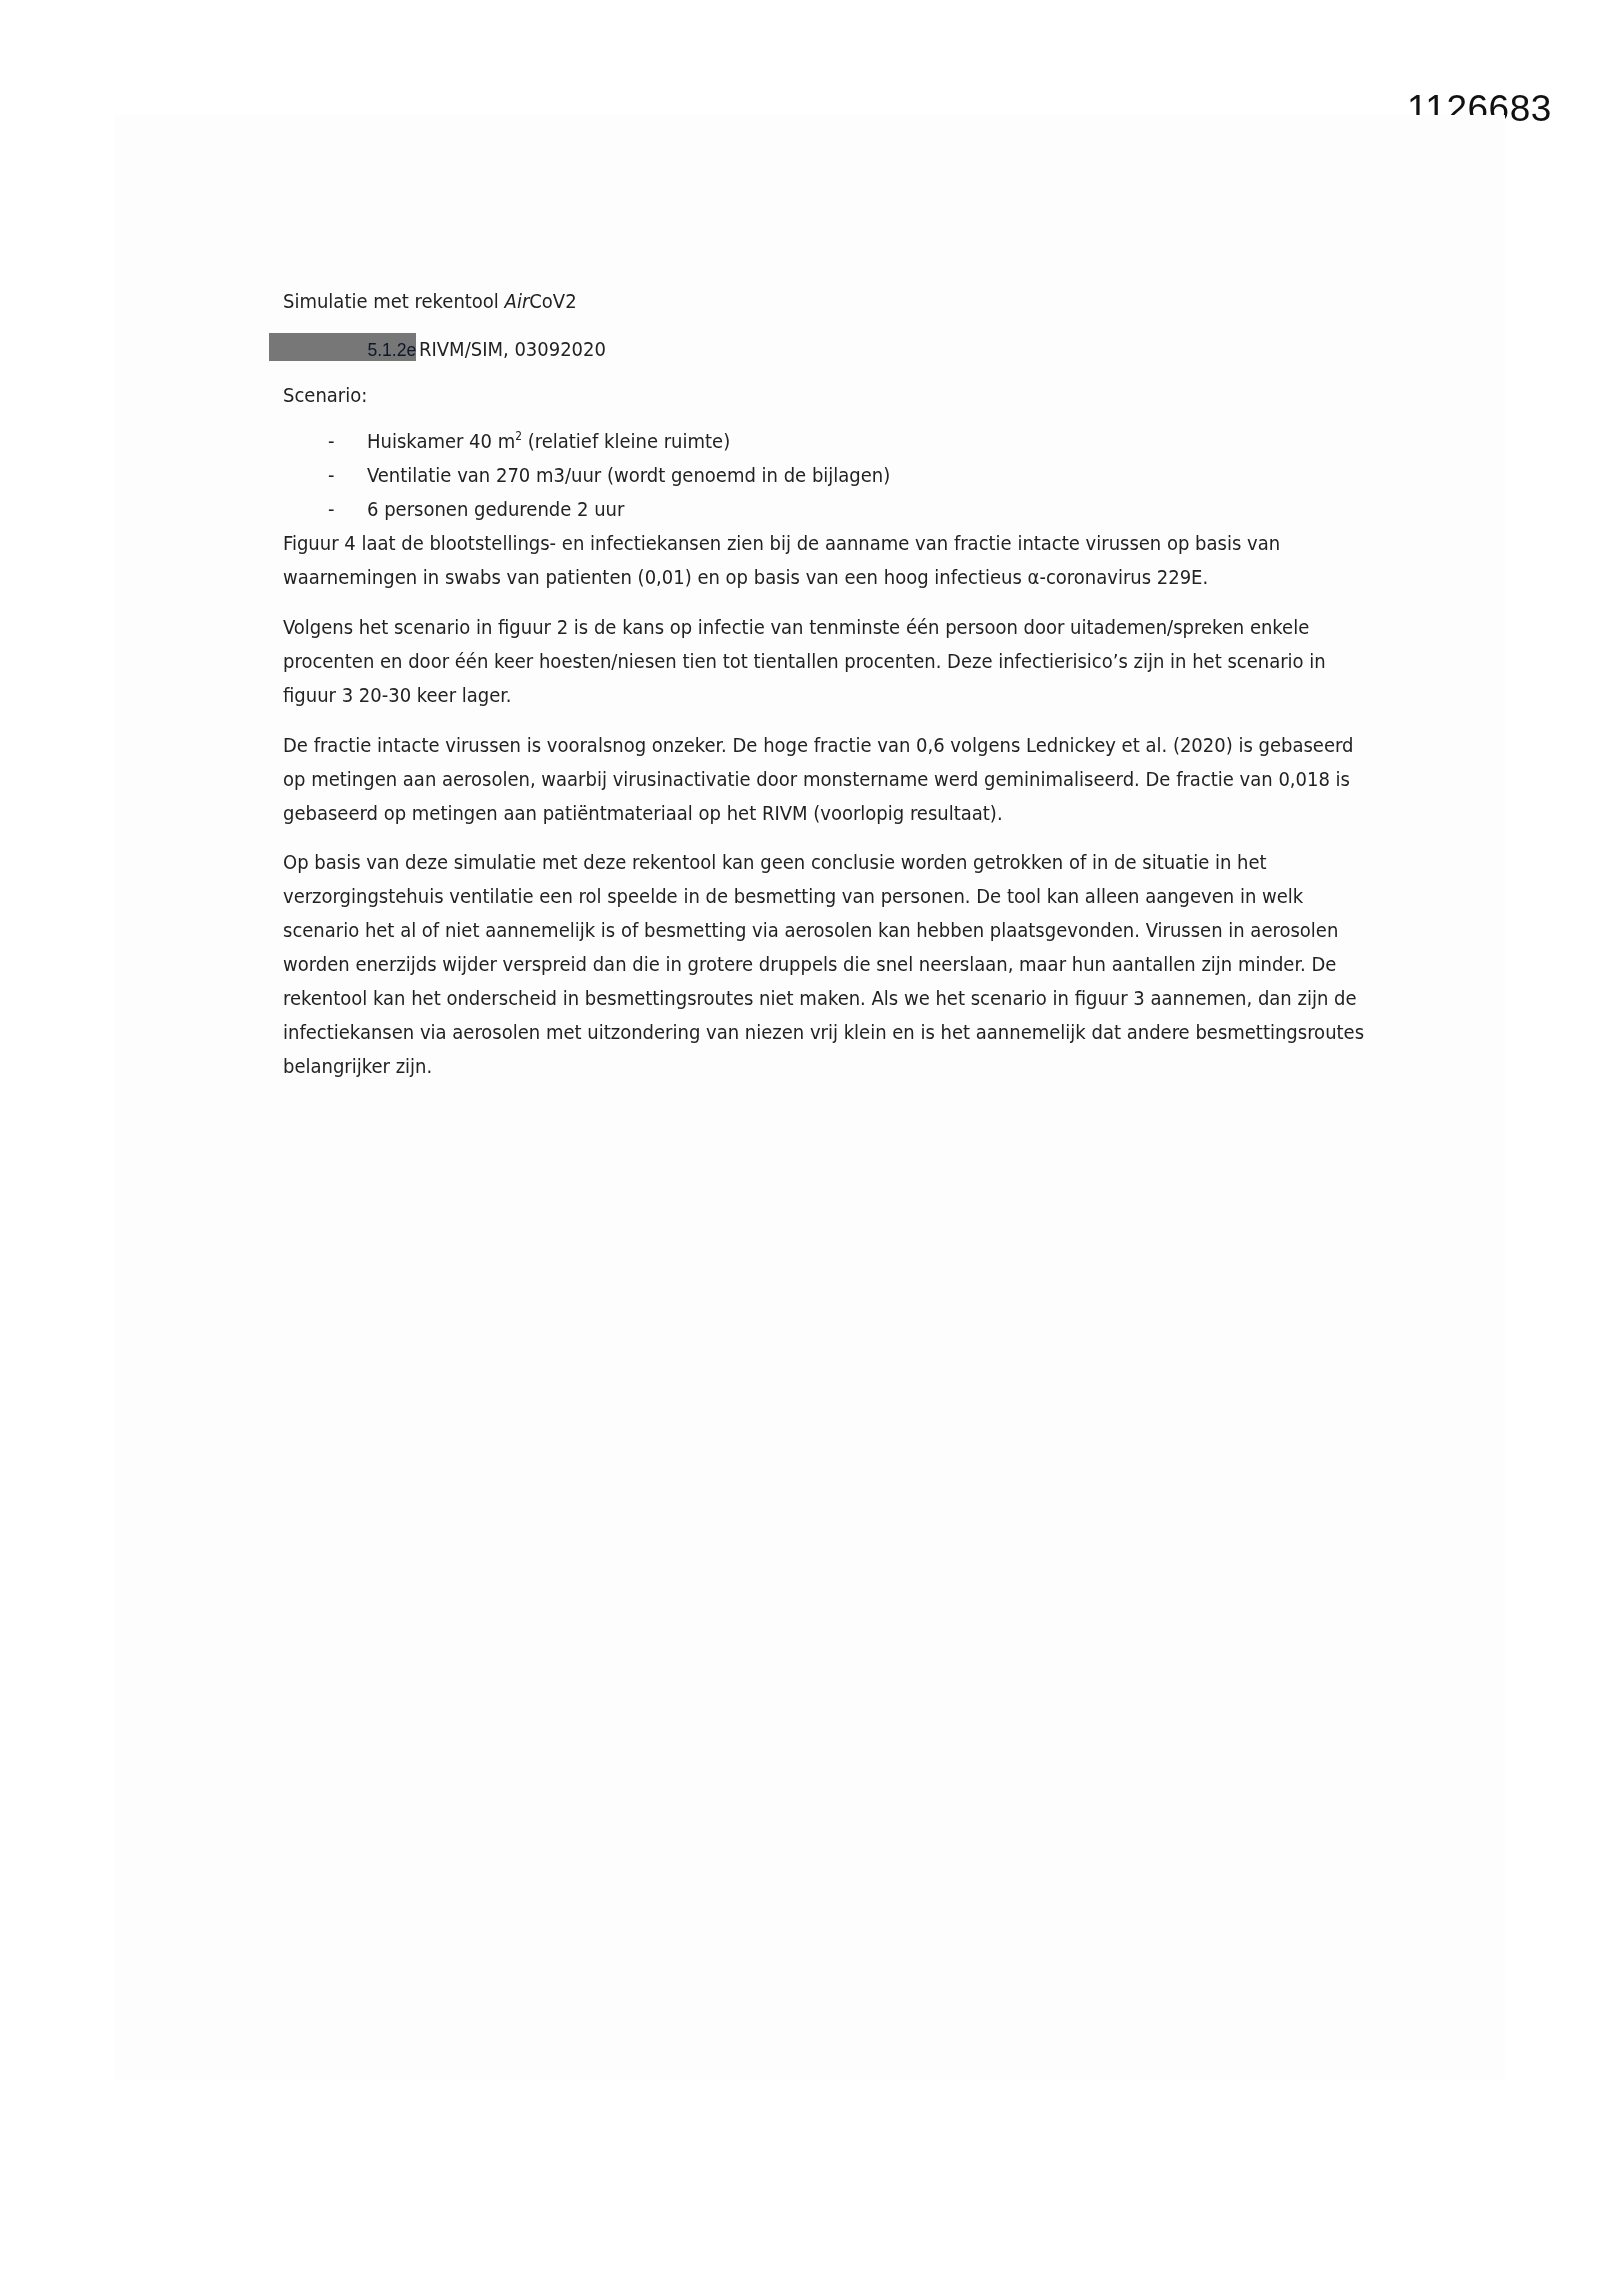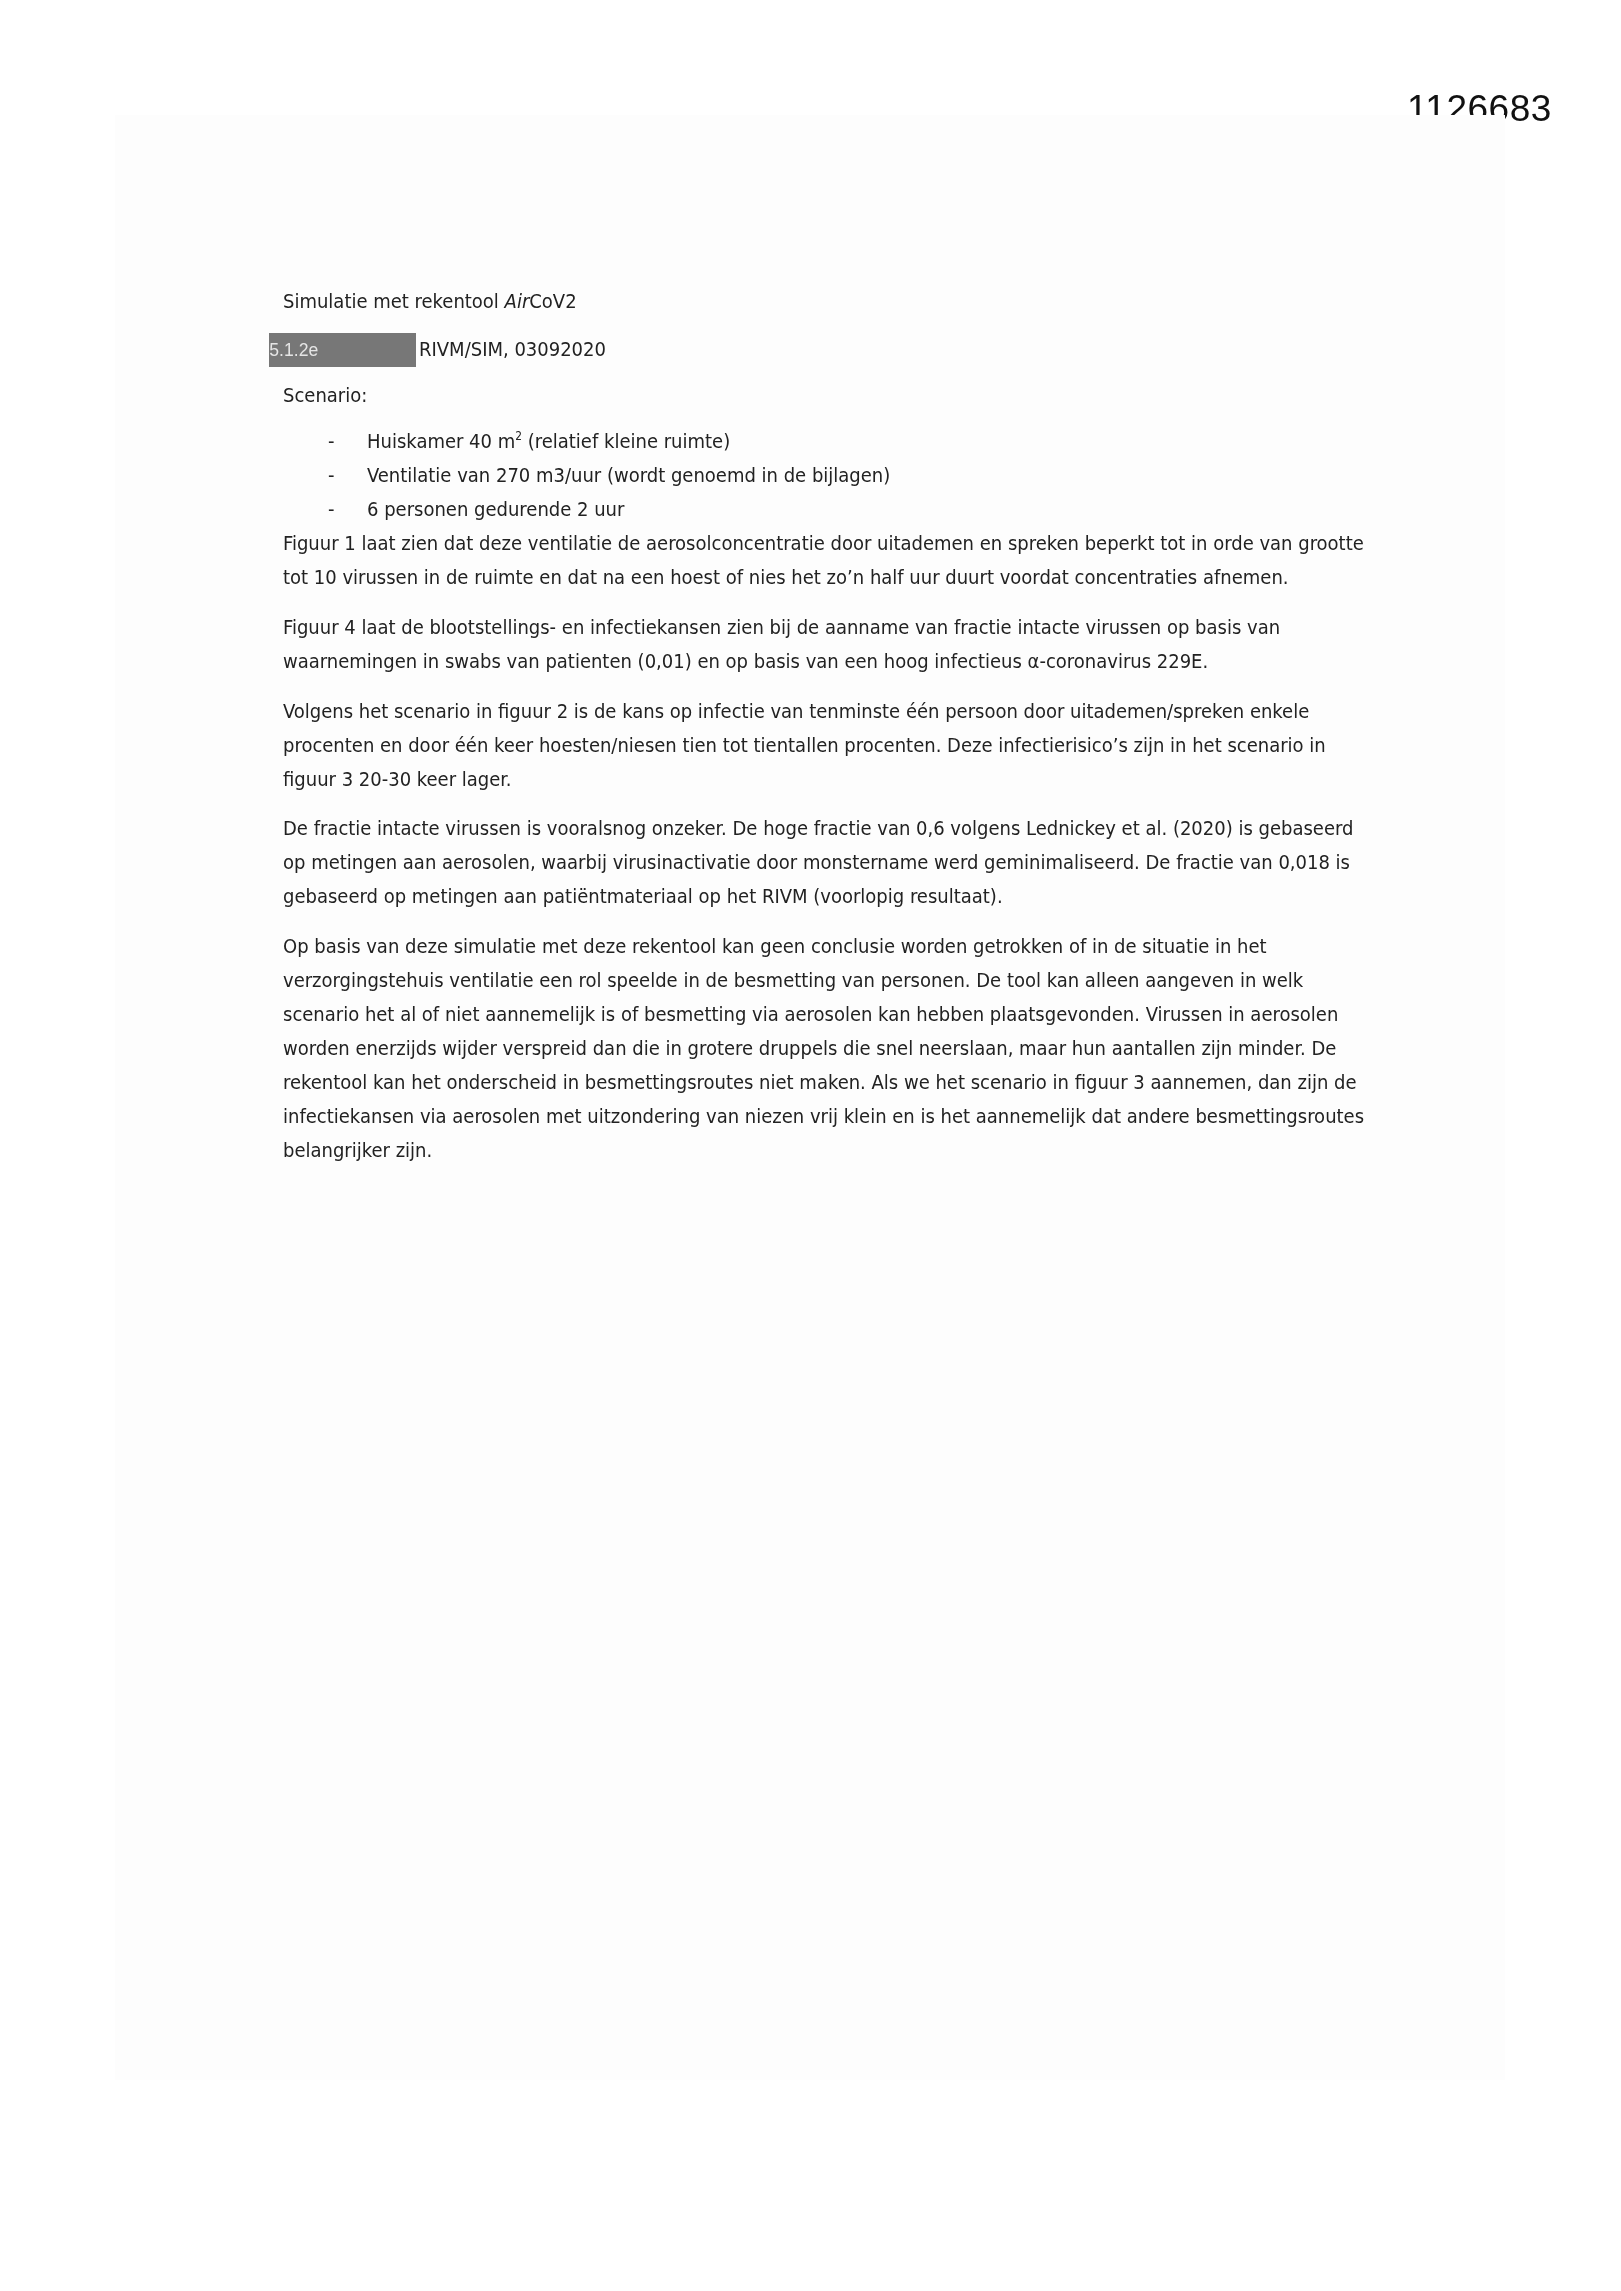--- a/index.html
+++ b/index.html
@@ -53,27 +53,27 @@
     .meta-row {
       position: relative;
       height: 35px;
       margin: 0 0 11.8px 0;
     }
     .redaction {
       position: absolute;
       left: -13.7px;
       top: 1px;
       width: 147px;
-      height: 34px;
+      height: 28px;
       background: #777777;
-      color: #e5e5e5;
+      color: #0f172a;
       font-family: "Liberation Sans", sans-serif;
       font-size: 17.6px;
       line-height: 34px;
-      text-align: left;
+      text-align: right;
     }
     .meta-text {
       position: absolute;
       left: 136px;
       top: 0;
       line-height: 35px;
     }
     .scenario-label {
       margin: 0 0 11.8px 0;
     }
@@ -127,20 +127,19 @@
     <li>
       <span class="dash">-</span>
       <span>Ventilatie van 270 m3/uur (wordt genoemd in de bijlagen)</span>
     </li>
     <li>
       <span class="dash">-</span>
       <span>6 personen gedurende 2 uur</span>
     </li>
   </ul>
 
-  <p class="para">Figuur 1 laat zien dat deze ventilatie de aerosolconcentratie door uitademen en spreken beperkt tot in orde van grootte tot 10 virussen in de ruimte en dat na een hoest of nies het zo’n half uur duurt voordat concentraties afnemen.</p>
   <p class="para">Figuur 4 laat de blootstellings- en infectiekansen zien bij de aanname van fractie intacte virussen op basis van waarnemingen in swabs van patienten (0,01) en op basis van een hoog infectieus α-coronavirus 229E.</p>
   <p class="para">Volgens het scenario in figuur 2 is de kans op infectie van tenminste één persoon door uitademen/spreken enkele procenten en door één keer hoesten/niesen tien tot tientallen procenten. Deze infectierisico’s zijn in het scenario in figuur 3 20-30 keer lager.</p>
   <p class="para">De fractie intacte virussen is vooralsnog onzeker. De hoge fractie van 0,6 volgens Lednickey et al. (2020) is gebaseerd op metingen aan aerosolen, waarbij virusinactivatie door monstername werd geminimaliseerd. De fractie van 0,018 is gebaseerd op metingen aan patiëntmateriaal op het RIVM (voorlopig resultaat).</p>
   <p class="para">Op basis van deze simulatie met deze rekentool kan geen conclusie worden getrokken of in de situatie in het verzorgingstehuis ventilatie een rol speelde in de besmetting van personen. De tool kan alleen aangeven in welk scenario het al of niet aannemelijk is of besmetting via aerosolen kan hebben plaatsgevonden. Virussen in aerosolen worden enerzijds wijder verspreid dan die in grotere druppels die snel neerslaan, maar hun aantallen zijn minder. De rekentool kan het onderscheid in besmettingsroutes niet maken. Als we het scenario in figuur 3 aannemen, dan zijn de infectiekansen via aerosolen met uitzondering van niezen vrij klein en is het aannemelijk dat andere besmettingsroutes belangrijker zijn.</p>
 
 </div>
 
 
 </body></html>

